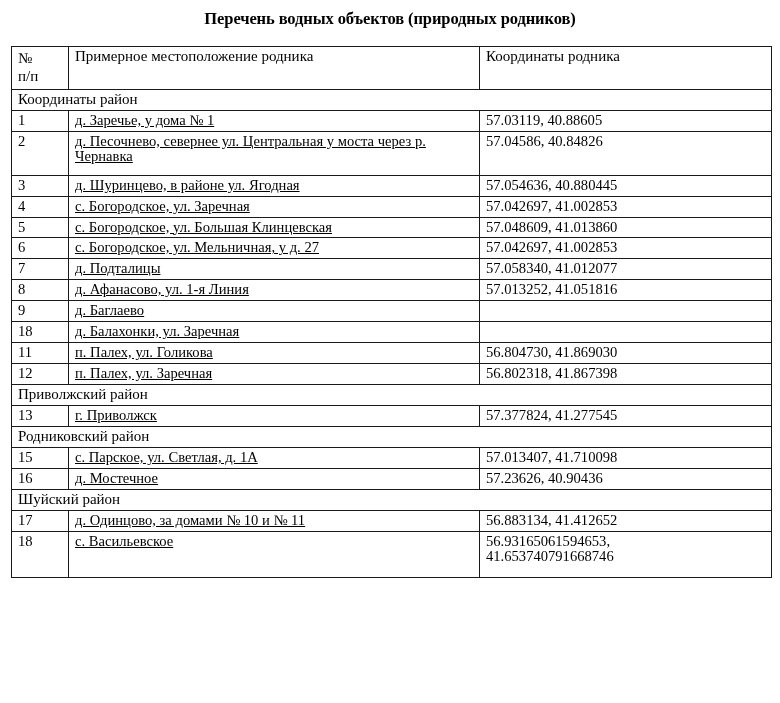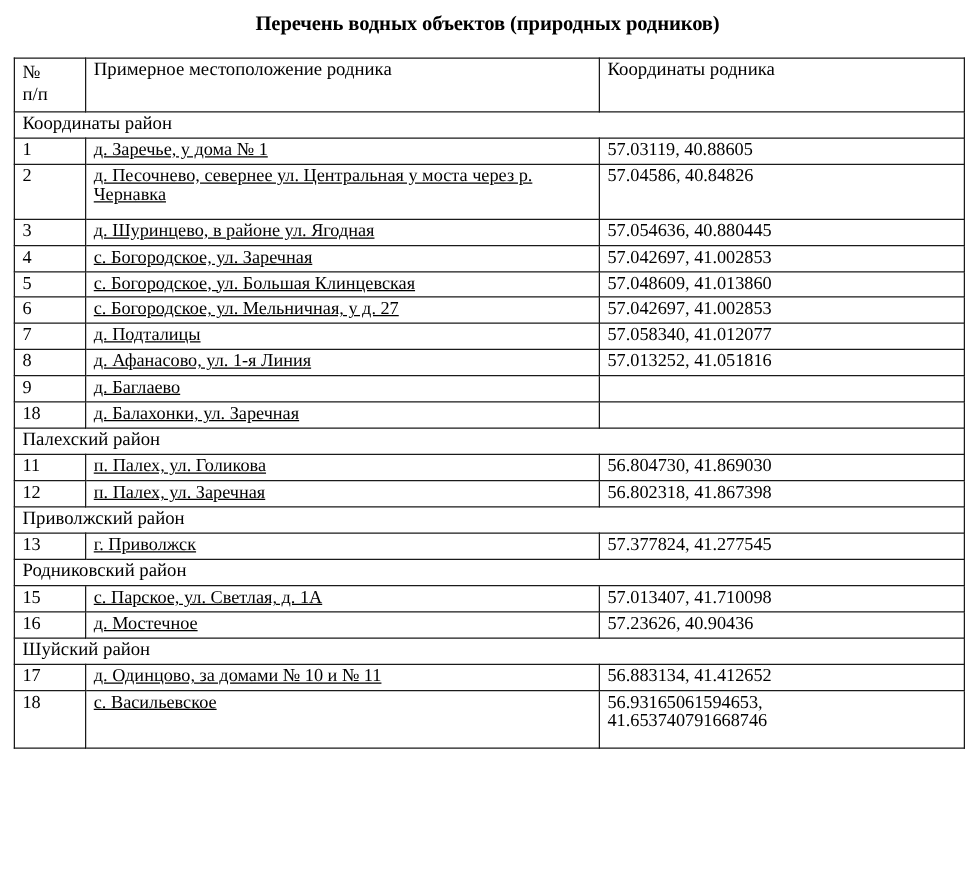--- a/index.html
+++ b/index.html
@@ -152,23 +152,20 @@
         <tr class="data-row">
           <td class="num-cell">9</td>
           <td class="loc-cell">д. Баглаево</td>
           <td class="coord-cell"></td>
         </tr>
         <tr class="data-row">
           <td class="num-cell">18</td>
           <td class="loc-cell">д. Балахонки, ул. Заречная</td>
           <td class="coord-cell"></td>
         </tr>
-        <tr class="district-row">
-          <td colspan="3">Палехский район</td>
-        </tr>
         <tr class="data-row">
           <td class="num-cell">11</td>
           <td class="loc-cell">п. Палех, ул. Голикова</td>
           <td class="coord-cell">56.804730, 41.869030</td>
         </tr>
         <tr class="data-row">
           <td class="num-cell">12</td>
           <td class="loc-cell">п. Палех, ул. Заречная</td>
           <td class="coord-cell">56.802318, 41.867398</td>
         </tr>

